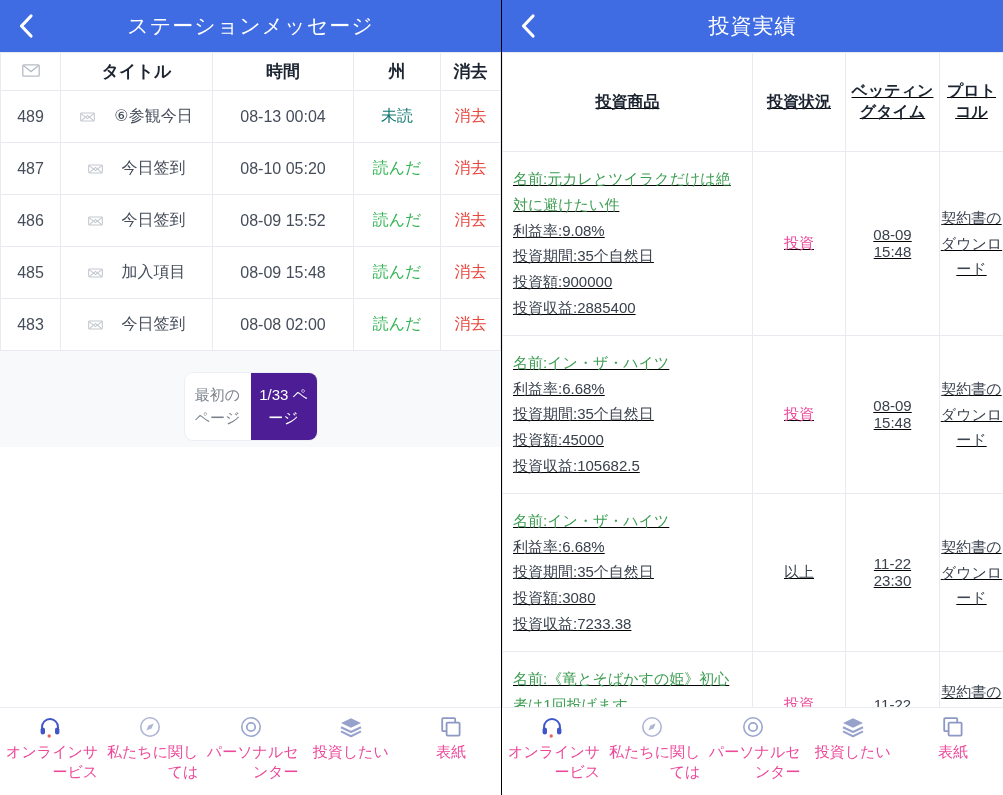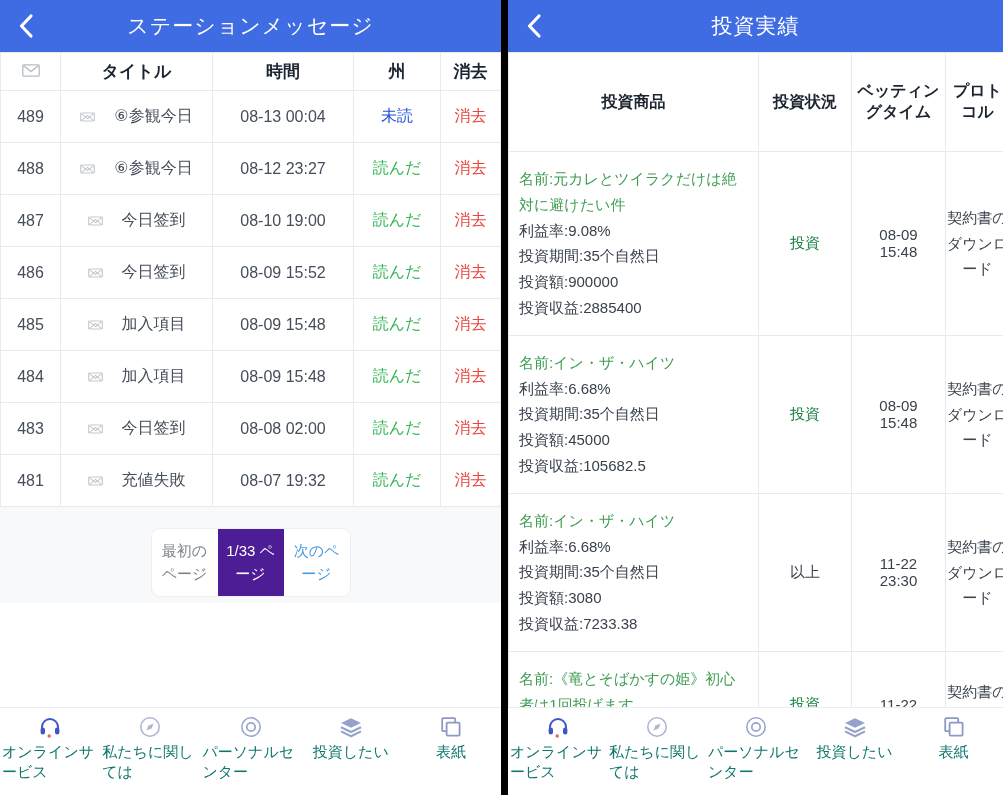--- a/index.html
+++ b/index.html
@@ -4,21 +4,21 @@
 <style>
   * { box-sizing: border-box; margin: 0; padding: 0; }
   html, body {
     width: 1003px; height: 795px;
     font-family: "Liberation Sans", "DejaVu Sans", sans-serif;
     background: #ffffff;
     overflow: hidden;
   }
   .screen { display: flex; width: 1003px; height: 795px; }
   .panel { position: relative; width: 501px; height: 795px; overflow: hidden; background:#fff; }
-  .panel.right { width: 502px; border-left: 7px solid #000000; }
+  .panel.right { width: 502px; border-left: 1px solid #000000; text-decoration: underline; }
 
   
   .topbar {
     height: 52px; background: #3f6be3; color: #fff;
     display: flex; align-items: center; position: relative;
   }
   .back-btn {
     width: 52px; height: 52px; display: flex; align-items: center; justify-content: center;
     cursor: pointer;
   }
@@ -33,21 +33,21 @@
   th, td { border: 1px solid #e8eaef; vertical-align: middle; }
   .msg-table th { font-size: 17px; font-weight: bold; color: #1b2430; height: 38px; }
   .msg-table td { height: 52px; font-size: 16px; color: #454d5a; text-align: center; }
   .c-id    { width: 60px; }
   .c-title { width: 152px; }
   .c-time  { width: 141px; }
   .c-state { width: 87px; }
   .c-del   { width: 60px; }
   .title-cell { display:flex; align-items:center; justify-content:center; gap:19px; }
   .env-icon { flex: none; display:block; }
-  .state-unread { color: #1d4ed8; text-align: right; }
+  .state-unread { color: #0f766e; text-align: right; }
   .state-read   { color: #31b552; }
   .del-link     { color: #e8453c; cursor: pointer; }
   .time-cell { font-size: 15px; color:#3c4450; }
 
   
   .pager-area {
     background:#f7f9fb; height: 96px;
     display:flex; align-items:flex-start; justify-content:center; padding-top: 22px;
   }
   .pager {
@@ -67,36 +67,36 @@
   .inv-table td { font-size: 15px; color:#39414d; }
   .i-prod  { width: 250px; }
   .i-state { width: 93px; margin-left: 18px; }
   .i-time  { width: 94px; }
   .i-proto { width: 64px; }
   .inv-table td.prod { padding: 14px 10px; line-height: 1.72; text-align:left; vertical-align: top; }
   .inv-table td.center { text-align:center; }
   .lbl-green { color:#3d9d52; }
   .val-green { color:#3d9d52; }
   .lbl-dark  { color:#39414d; }
-  .st-invest { color:#15803d; cursor:pointer;text-align:center; }
+  .st-invest { color:#ec4899; cursor:pointer;text-align:center; }
   .st-over   { color:#39414d; }
   .proto-link { color:#3c4450; line-height:1.7; cursor:pointer; }
 
   
   .bottomnav {
     position: absolute; left: 0; bottom: 0; width: 100%; height: 88px;
     background: #ffffff; border-top: 1px solid #e9ecf1;
     display: flex; align-items: flex-start; padding-top: 6px;
   }
   .navitem {
     flex: 1; display:flex; flex-direction:column; align-items:center; gap:2px;
     cursor:pointer; padding: 0 2px;
   }
   .navicon { height: 26px; display:flex; align-items:center; justify-content:center; }
-  .navlabel { font-size: 15px; color:#0f766e; text-align:left; line-height:1.35; }
+  .navlabel { font-size: 15px; color:#ec4899; text-align:right; line-height:1.35; }
 </style>
 </head>
 <body>
 
 <div class="screen">
 
   <div class="panel left">
 
     <div class="topbar">
       <div class="back-btn">
@@ -137,48 +137,32 @@
                     <polyline points="1.4,3 9,9 16.6,3" fill="none" stroke="#c3c8d0" stroke-width="1.3"></polyline>
                   </svg></span>
                 <span>⑥参観今日</span>
               </span>
             </td>
             <td class="c-time time-cell">08-13 00:04</td>
             <td class="c-state"><span class="state-unread">未読</span></td>
             <td class="c-del"><span class="del-link">消去</span></td>
           </tr>
           <tr>
-            <td class="c-id">488</td>
-            <td class="c-title">
-              <span class="title-cell">
-                <span class="env-icon"><svg width="15" height="11" viewBox="0 0 18 13" aria-hidden="true">
-                    <path d="M1.4 11.8 L9 5.2 L16.6 11.8" fill="none" stroke="#c3c8d0" stroke-width="1.3"></path>
-                    <rect x="0.8" y="2.2" width="16.4" height="9.6" rx="1" fill="none" stroke="#c3c8d0" stroke-width="1.3"></rect>
-                    <polyline points="1.4,3 9,9 16.6,3" fill="none" stroke="#c3c8d0" stroke-width="1.3"></polyline>
-                  </svg></span>
-                <span>⑥参観今日</span>
-              </span>
-            </td>
-            <td class="c-time time-cell">08-12 23:27</td>
-            <td class="c-state"><span class="state-read">読んだ</span></td>
-            <td class="c-del"><span class="del-link">消去</span></td>
-          </tr>
-          <tr>
             <td class="c-id">487</td>
             <td class="c-title">
               <span class="title-cell">
                 <span class="env-icon"><svg width="15" height="11" viewBox="0 0 18 13" aria-hidden="true">
                     <path d="M1.4 11.8 L9 5.2 L16.6 11.8" fill="none" stroke="#c3c8d0" stroke-width="1.3"></path>
                     <rect x="0.8" y="2.2" width="16.4" height="9.6" rx="1" fill="none" stroke="#c3c8d0" stroke-width="1.3"></rect>
                     <polyline points="1.4,3 9,9 16.6,3" fill="none" stroke="#c3c8d0" stroke-width="1.3"></polyline>
                   </svg></span>
                 <span>今日签到</span>
               </span>
             </td>
-            <td class="c-time time-cell">08-10 19:00</td>
+            <td class="c-time time-cell">08-10 05:20</td>
             <td class="c-state"><span class="state-read">読んだ</span></td>
             <td class="c-del"><span class="del-link">消去</span></td>
           </tr>
           <tr>
             <td class="c-id">486</td>
             <td class="c-title">
               <span class="title-cell">
                 <span class="env-icon"><svg width="15" height="11" viewBox="0 0 18 13" aria-hidden="true">
                     <path d="M1.4 11.8 L9 5.2 L16.6 11.8" fill="none" stroke="#c3c8d0" stroke-width="1.3"></path>
                     <rect x="0.8" y="2.2" width="16.4" height="9.6" rx="1" fill="none" stroke="#c3c8d0" stroke-width="1.3"></rect>
@@ -201,75 +185,42 @@
                     <polyline points="1.4,3 9,9 16.6,3" fill="none" stroke="#c3c8d0" stroke-width="1.3"></polyline>
                   </svg></span>
                 <span>加入項目</span>
               </span>
             </td>
             <td class="c-time time-cell">08-09 15:48</td>
             <td class="c-state"><span class="state-read">読んだ</span></td>
             <td class="c-del"><span class="del-link">消去</span></td>
           </tr>
           <tr>
-            <td class="c-id">484</td>
-            <td class="c-title">
-              <span class="title-cell">
-                <span class="env-icon"><svg width="15" height="11" viewBox="0 0 18 13" aria-hidden="true">
-                    <path d="M1.4 11.8 L9 5.2 L16.6 11.8" fill="none" stroke="#c3c8d0" stroke-width="1.3"></path>
-                    <rect x="0.8" y="2.2" width="16.4" height="9.6" rx="1" fill="none" stroke="#c3c8d0" stroke-width="1.3"></rect>
-                    <polyline points="1.4,3 9,9 16.6,3" fill="none" stroke="#c3c8d0" stroke-width="1.3"></polyline>
-                  </svg></span>
-                <span>加入項目</span>
-              </span>
-            </td>
-            <td class="c-time time-cell">08-09 15:48</td>
-            <td class="c-state"><span class="state-read">読んだ</span></td>
-            <td class="c-del"><span class="del-link">消去</span></td>
-          </tr>
-          <tr>
             <td class="c-id">483</td>
             <td class="c-title">
               <span class="title-cell">
                 <span class="env-icon"><svg width="15" height="11" viewBox="0 0 18 13" aria-hidden="true">
                     <path d="M1.4 11.8 L9 5.2 L16.6 11.8" fill="none" stroke="#c3c8d0" stroke-width="1.3"></path>
                     <rect x="0.8" y="2.2" width="16.4" height="9.6" rx="1" fill="none" stroke="#c3c8d0" stroke-width="1.3"></rect>
                     <polyline points="1.4,3 9,9 16.6,3" fill="none" stroke="#c3c8d0" stroke-width="1.3"></polyline>
                   </svg></span>
                 <span>今日签到</span>
               </span>
             </td>
             <td class="c-time time-cell">08-08 02:00</td>
-            <td class="c-state"><span class="state-read">読んだ</span></td>
-            <td class="c-del"><span class="del-link">消去</span></td>
-          </tr>
-          <tr>
-            <td class="c-id">481</td>
-            <td class="c-title">
-              <span class="title-cell">
-                <span class="env-icon"><svg width="15" height="11" viewBox="0 0 18 13" aria-hidden="true">
-                    <path d="M1.4 11.8 L9 5.2 L16.6 11.8" fill="none" stroke="#c3c8d0" stroke-width="1.3"></path>
-                    <rect x="0.8" y="2.2" width="16.4" height="9.6" rx="1" fill="none" stroke="#c3c8d0" stroke-width="1.3"></rect>
-                    <polyline points="1.4,3 9,9 16.6,3" fill="none" stroke="#c3c8d0" stroke-width="1.3"></polyline>
-                  </svg></span>
-                <span>充値失敗</span>
-              </span>
-            </td>
-            <td class="c-time time-cell">08-07 19:32</td>
             <td class="c-state"><span class="state-read">読んだ</span></td>
             <td class="c-del"><span class="del-link">消去</span></td>
           </tr>
         </tbody>
     </table>
 
     <div class="pager-area">
       <div class="pager">
         <div class="pg first">最初のページ</div>
         <div class="pg active">1/33 ページ</div>
-        <div class="pg next">次のページ</div>
       </div>
     </div>
 
     <div class="bottomnav" id="nav-left">
         <div class="navitem">
           <span class="navicon">
             <svg width="24" height="24" viewBox="0 0 24 24" aria-hidden="true">
               <path d="M4 14v-2a8 8 0 0 1 16 0v2" fill="none" stroke="#3f55c8" stroke-width="1.9" stroke-linecap="round"></path>
               <rect x="2.6" y="12.4" width="4.4" height="7" rx="2.2" fill="#3f55c8"></rect>
               <rect x="17" y="12.4" width="4.4" height="7" rx="2.2" fill="#3f55c8"></rect>

